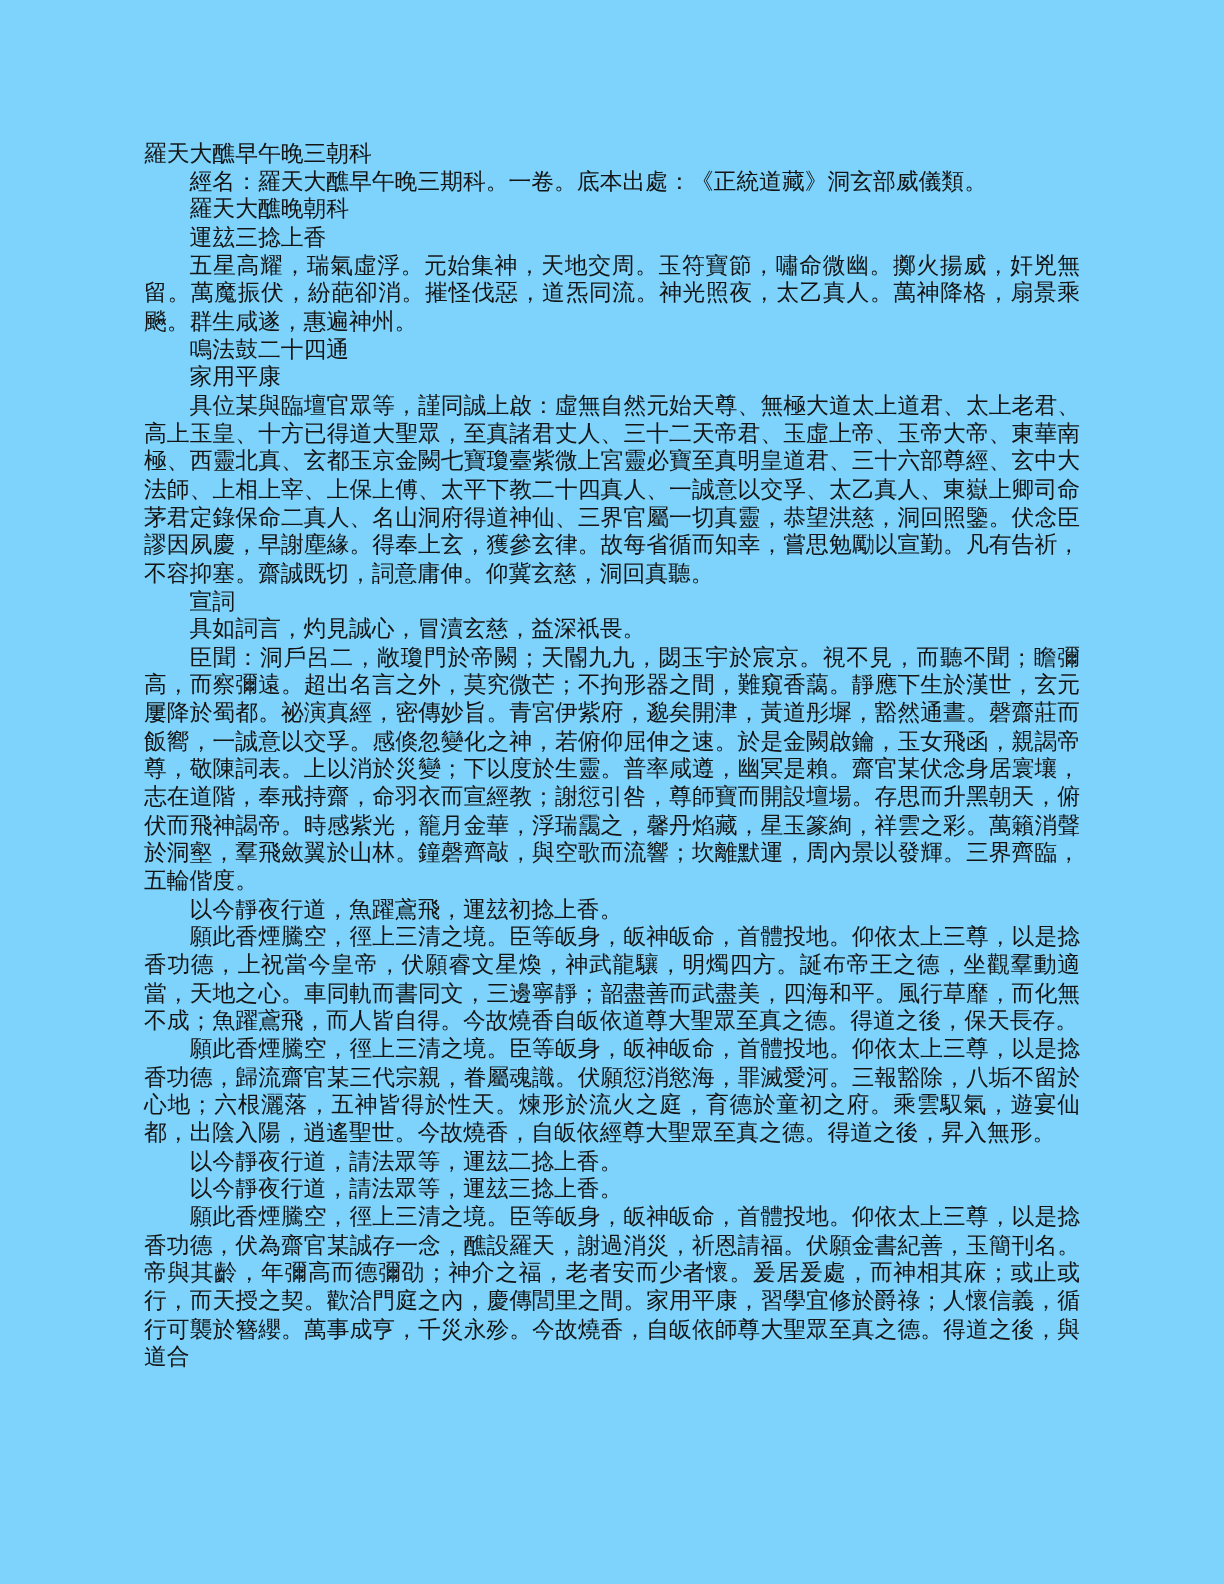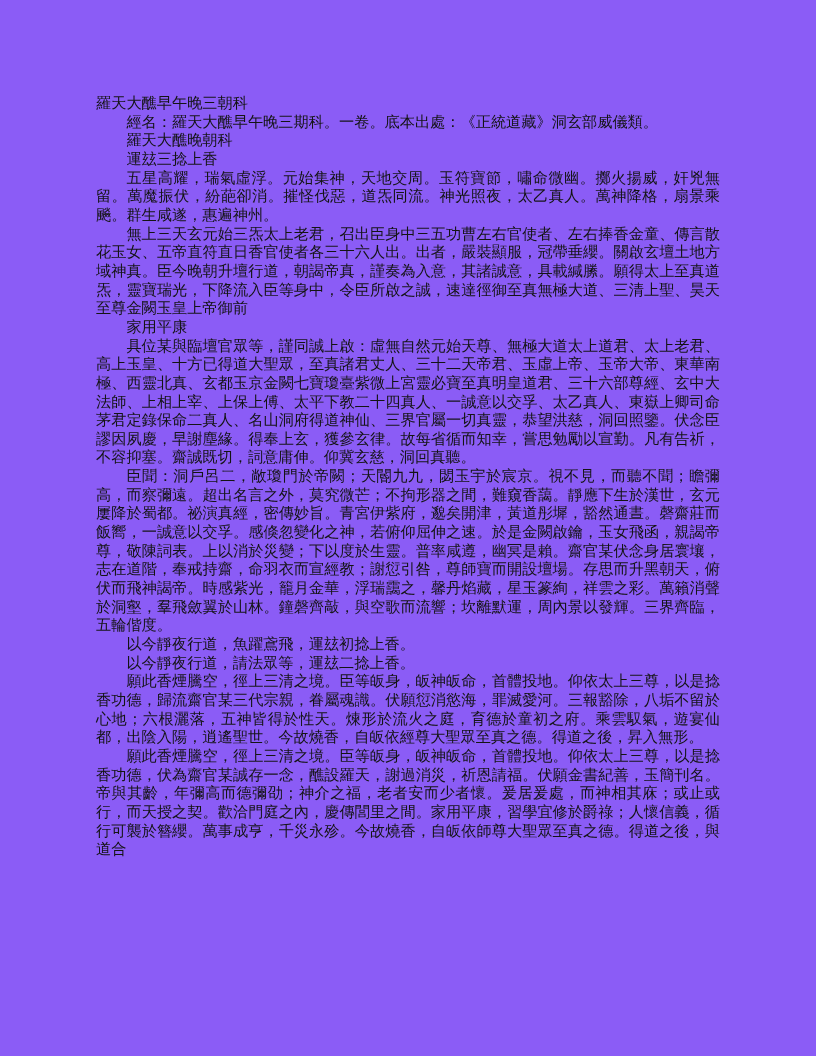--- a/index.html
+++ b/index.html
@@ -4,21 +4,21 @@
 <style>
   html, body {
     margin: 0;
     padding: 0;
     background: #ffffff;
   }
   .page {
     position: relative;
     width: 816px;
     height: 1056px;
-    background: #8b5cf6;
+    background: #7dd3fc;
     overflow: hidden;
     box-sizing: border-box;
     padding: 94px 96px 0 96px;
   }
   .doc {
     width: 624px;
     color: #141414;
     font-family: "Liberation Serif", "DejaVu Serif", serif;
     font-size: 15.2px;
     line-height: 18.66px;
@@ -38,22 +38,26 @@
 </head>
 <body>
 
 <div class="page">
   <div class="doc">
     <p>羅天大醮早午晚三朝科</p>
     <p class="indent">經名：羅天大醮早午晚三期科。一卷。底本出處：《正統道藏》洞玄部威儀類。</p>
     <p class="indent">羅天大醮晚朝科</p>
     <p class="indent">運玆三捻上香</p>
     <p class="indent">五星高耀，瑞氣虛浮。元始集神，天地交周。玉符寶節，嘯命微幽。擲火揚威，奸兇無留。萬魔振伏，紛葩卻消。摧怪伐惡，道炁同流。神光照夜，太乙真人。萬神降格，扇景乘飈。群生咸遂，惠遍神州。</p>
-    <p class="indent">無上三天玄元始三炁太上老君，召出臣身中三五功曹左右官使者、左右捧香金童、傳言散花玉女、五帝直符直日香官使者各三十六人出。出者，嚴裝顯服，冠帶垂纓。關啟玄壇土地方域神真。臣今晚朝升壇行道，朝謁帝真，謹奏為入意，其諸誠意，具載緘縢。願得太上至真道炁，靈寶瑞光，下降流入臣等身中，令臣所啟之誠，速達徑御至真無極大道、三清上聖、昊天至尊金闕玉皇上帝御前</p>
+    <p class="indent">鳴法鼓二十四通</p>
     <p class="indent">家用平康</p>
     <p class="indent">具位某與臨壇官眾等，謹同誠上啟：虛無自然元始天尊、無極大道太上道君、太上老君、高上玉皇、十方已得道大聖眾，至真諸君丈人、三十二天帝君、玉虛上帝、玉帝大帝、東華南極、西靈北真、玄都玉京金闕七寶瓊臺紫微上宮靈必寶至真明皇道君、三十六部尊經、玄中大法師、上相上宰、上保上傅、太平下教二十四真人、一誠意以交孚、太乙真人、東嶽上卿司命茅君定錄保命二真人、名山洞府得道神仙、三界官屬一切真靈，恭望洪慈，洞回照鑒。伏念臣謬因夙慶，早謝塵緣。得奉上玄，獲參玄律。故每省循而知幸，嘗思勉勵以宣勤。凡有告祈，不容抑塞。齋誠既切，詞意庸伸。仰冀玄慈，洞回真聽。</p>
+    <p class="indent">宣詞</p>
+    <p class="indent">具如詞言，灼見誠心，冒瀆玄慈，益深祇畏。</p>
     <p class="indent">臣聞：洞戶呂二，敞瓊門於帝闕；天閽九九，閟玉宇於宸京。視不見，而聽不聞；瞻彌高，而察彌遠。超出名言之外，莫究微芒；不拘形器之間，難窺香藹。靜應下生於漢世，玄元屢降於蜀都。祕演真經，密傳妙旨。青宮伊紫府，邈矣開津，黃道彤墀，豁然通晝。磬齋莊而飯嚮，一誠意以交孚。感倏忽變化之神，若俯仰屈伸之速。於是金闕啟鑰，玉女飛函，親謁帝尊，敬陳詞表。上以消於災變；下以度於生靈。普率咸遵，幽冥是賴。齋官某伏念身居寰壤，志在道階，奉戒持齋，命羽衣而宣經教；謝愆引咎，尊師寶而開設壇場。存思而升黑朝天，俯伏而飛神謁帝。時感紫光，籠月金華，浮瑞靄之，馨丹焰藏，星玉篆絢，祥雲之彩。萬籟消聲於洞壑，羣飛斂翼於山林。鐘磬齊敲，與空歌而流響；坎離默運，周內景以發輝。三界齊臨，五輪偕度。</p>
     <p class="indent">以今靜夜行道，魚躍鳶飛，運玆初捻上香。</p>
+    <p class="indent">願此香煙騰空，徑上三清之境。臣等皈身，皈神皈命，首體投地。仰依太上三尊，以是捻香功德，上祝當今皇帝，伏願睿文星煥，神武龍驤，明燭四方。誕布帝王之德，坐觀羣動適當，天地之心。車同軌而書同文，三邊寧靜；韶盡善而武盡美，四海和平。風行草靡，而化無不成；魚躍鳶飛，而人皆自得。今故燒香自皈依道尊大聖眾至真之德。得道之後，保天長存。</p>
+    <p class="indent">願此香煙騰空，徑上三清之境。臣等皈身，皈神皈命，首體投地。仰依太上三尊，以是捻香功德，歸流齋官某三代宗親，眷屬魂識。伏願愆消慾海，罪滅愛河。三報豁除，八垢不留於心地；六根灑落，五神皆得於性天。煉形於流火之庭，育德於童初之府。乘雲馭氣，遊宴仙都，出陰入陽，逍遙聖世。今故燒香，自皈依經尊大聖眾至真之德。得道之後，昇入無形。</p>
     <p class="indent">以今靜夜行道，請法眾等，運玆二捻上香。</p>
-    <p class="indent">願此香煙騰空，徑上三清之境。臣等皈身，皈神皈命，首體投地。仰依太上三尊，以是捻香功德，歸流齋官某三代宗親，眷屬魂識。伏願愆消慾海，罪滅愛河。三報豁除，八垢不留於心地；六根灑落，五神皆得於性天。煉形於流火之庭，育德於童初之府。乘雲馭氣，遊宴仙都，出陰入陽，逍遙聖世。今故燒香，自皈依經尊大聖眾至真之德。得道之後，昇入無形。</p>
+    <p class="indent">以今靜夜行道，請法眾等，運玆三捻上香。</p>
     <p class="indent">願此香煙騰空，徑上三清之境。臣等皈身，皈神皈命，首體投地。仰依太上三尊，以是捻香功德，伏為齋官某誠存一念，醮設羅天，謝過消災，祈恩請福。伏願金書紀善，玉簡刊名。帝與其齡，年彌高而德彌劭；神介之福，老者安而少者懷。爰居爰處，而神相其庥；或止或行，而天授之契。歡洽門庭之內，慶傳閭里之間。家用平康，習學宜修於爵祿；人懷信義，循行可襲於簪纓。萬事成亨，千災永殄。今故燒香，自皈依師尊大聖眾至真之德。得道之後，與道合</p>
   </div>
 </div>
 
 </body></html>

